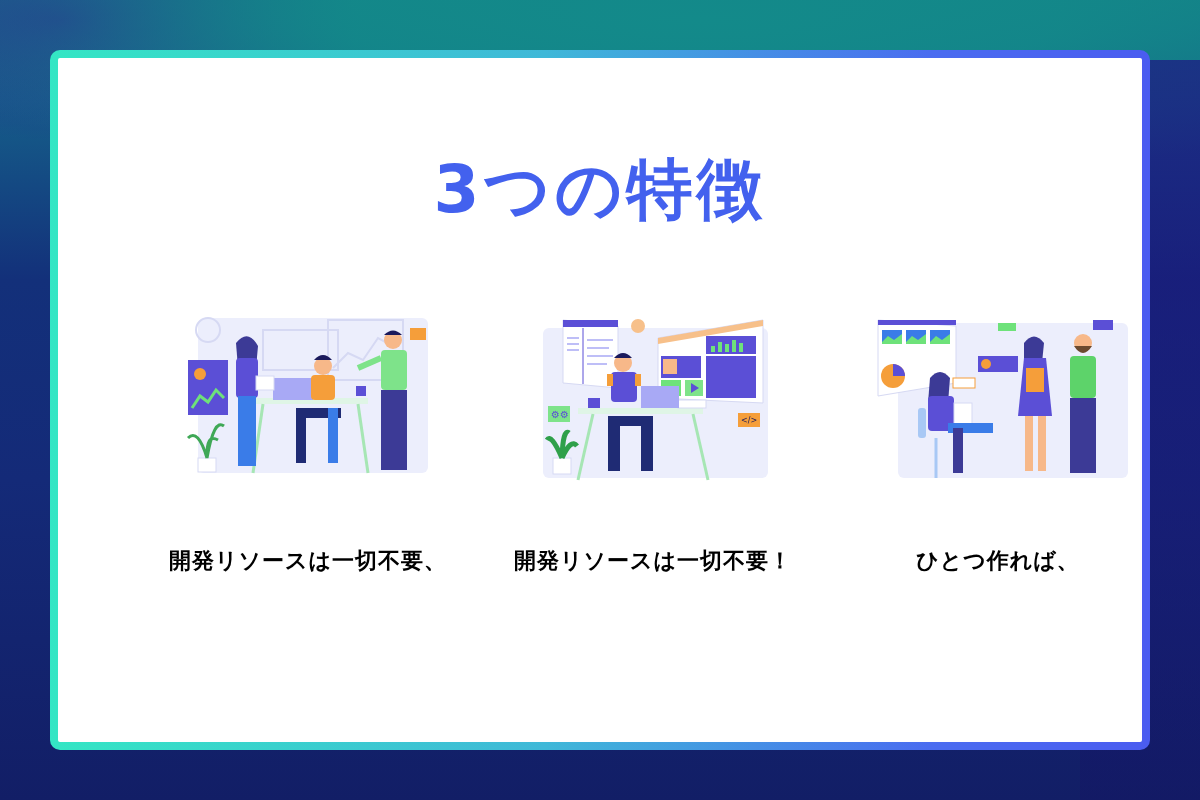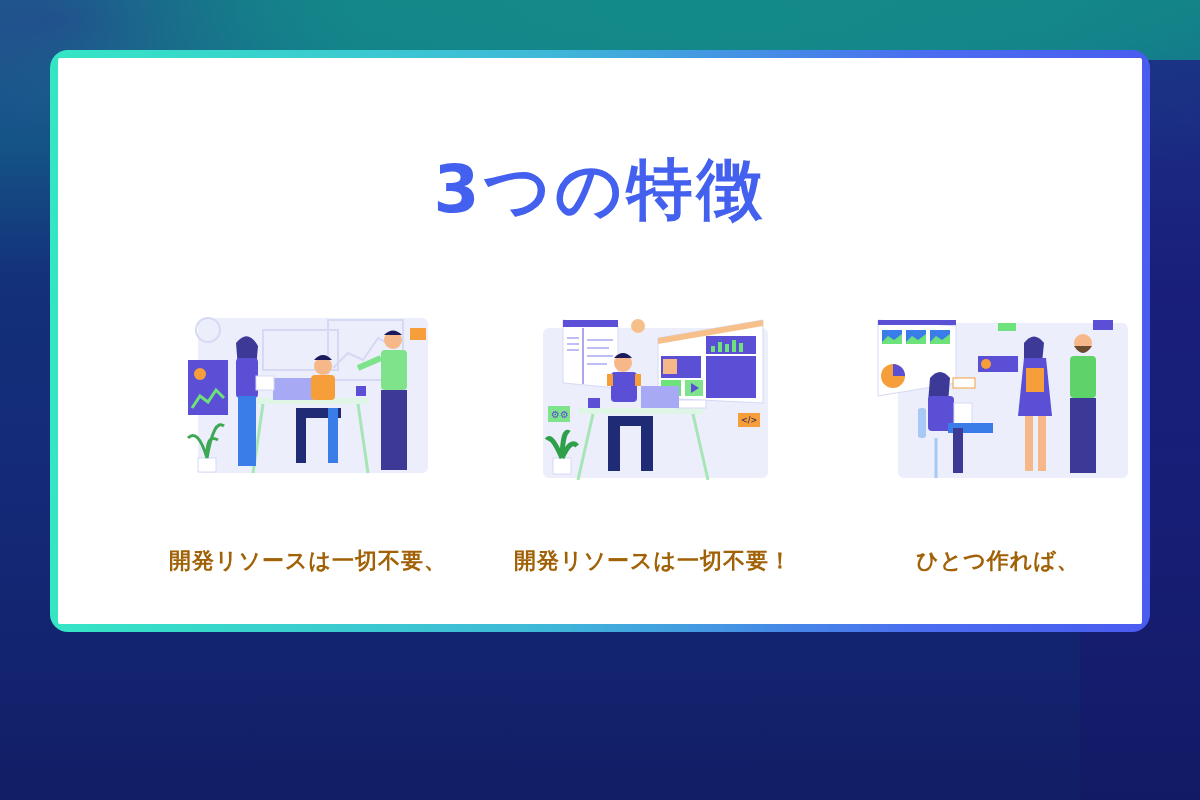--- a/index.html
+++ b/index.html
@@ -10,42 +10,42 @@
     background:
       radial-gradient(ellipse 900px 160px at 700px 20px, #138a8a 0%, rgba(19,138,138,0.85) 40%, rgba(19,138,138,0) 100%),
       radial-gradient(ellipse 300px 120px at 60px 20px, #2a2a8f 0%, rgba(42,42,143,0) 100%),
       linear-gradient(180deg, #147a86 0%, #15608a 12%, #13307a 35%, #142a78 60%, #121e66 100%);
   }
   .bg-right {
     position: absolute; right: 0; top: 60px; width: 120px; height: 740px;
     background: linear-gradient(180deg, rgba(30,20,130,0.7), rgba(20,20,100,0.4));
   }
   .card {
-    position: absolute; left: 50px; top: 50px; width: 1100px; height: 582px;
-    border-radius: 18px;
+    position: absolute; left: 50px; top: 50px; width: 1100px; height: 700px;
+    border-radius: 10px;
     background: linear-gradient(90deg, #34e6c4 0%, #3fb8d8 45%, #4a6cf0 80%, #4a5cf0 100%);
     padding: 8px;
   }
   .card-inner {
     width: 100%; height: 100%; background: #ffffff; border-radius: 2px;
     position: relative;
   }
   .title {
     position: absolute; left: 0; right: 0; top: 92px;
     text-align: center; color: #4361ee; font-weight: bold;
     font-size: 66px; letter-spacing: 4px; line-height: 80px;
   }
   .features {
     position: absolute; left: 0; right: 0; top: 250px; height: 330px;
   }
   .feature { position: absolute; top: 0; width: 360px; text-align: center; }
   .feature .illus { position: relative; margin: 0 auto; width: 260px; height: 180px; }
   .feature .caption {
     position: absolute; top: 232px; left: 0; right: 0;
-    color: #a16207; font-weight: bold; font-size: 22px; line-height: 42px;
+    color: #000000; font-weight: bold; font-size: 22px; line-height: 42px;
     letter-spacing: 1px;
   }
   .f1 { left: 70px; }
   .f2 { left: 415px; }
   .f3 { left: 760px; }
   svg { display: block; }
 </style>
 </head>
 <body>
 

